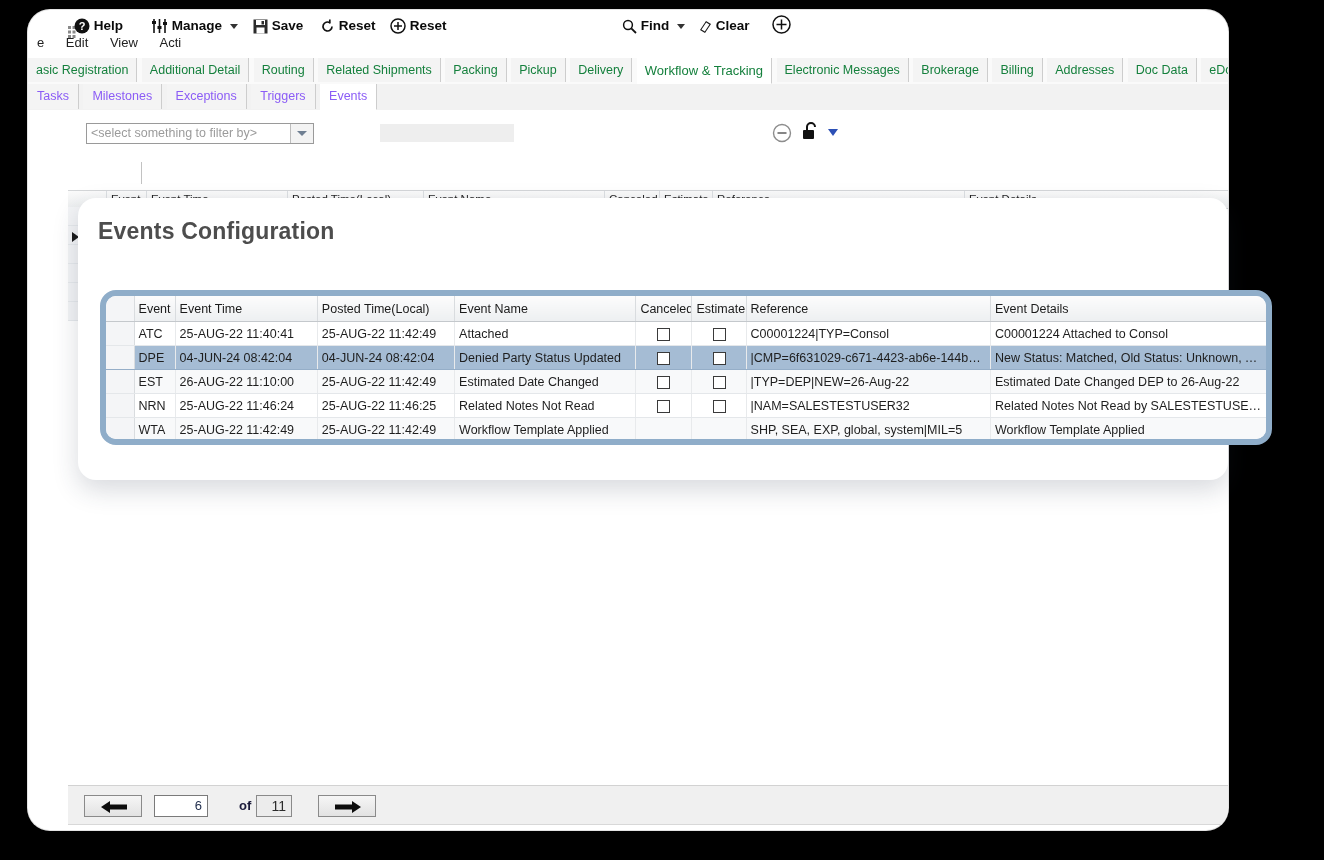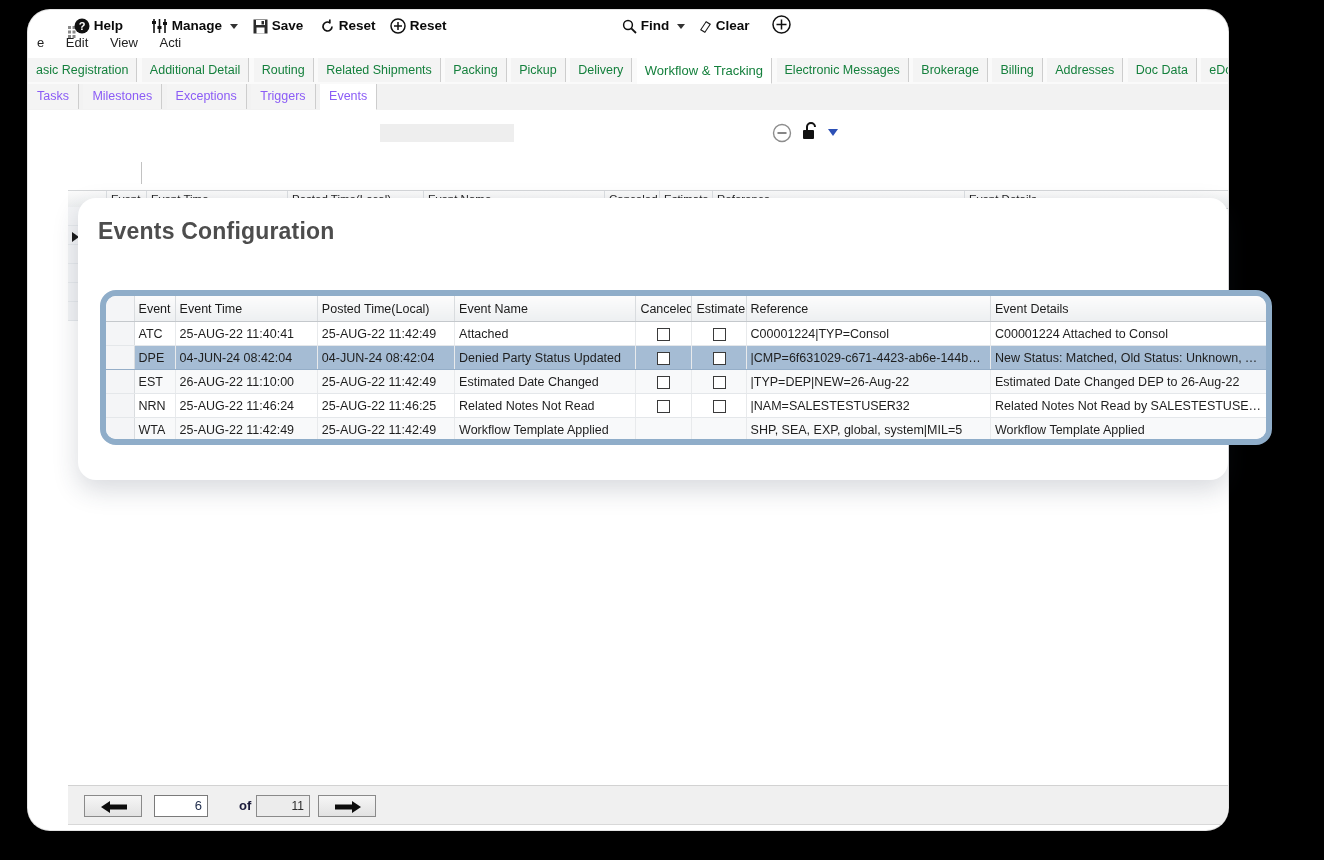--- a/index.html
+++ b/index.html
@@ -337,29 +337,29 @@
     box-sizing: border-box;
     text-align: right;
     padding-right: 5px;
     line-height: 20px;
     font-size: 13px;
     color: #1d2a4a;
   }
   .pg-total {
     position: absolute;
     top: 9px;
-    width: 54px;
+    width: 36px;
     height: 22px;
     background: #ececec;
     border: 1px solid #8a8a8a;
     box-sizing: border-box;
     text-align: right;
     padding-right: 5px;
     line-height: 20px;
-    font-size: 12px;
+    font-size: 14px;
     color: #2b2b2b;
   }
   .pg-of {
     position: absolute;
     top: 9px;
     height: 22px;
     line-height: 22px;
     font-size: 13px;
     color: #1a1a3a;
     font-weight: bold;
@@ -503,20 +503,24 @@
         <g fill="#8a8a8a">
           <rect x="0" y="0" width="3" height="3"></rect>
             <rect x="4.5" y="0" width="3" height="3"></rect>
           <rect x="0" y="4.5" width="3" height="3"></rect>
             <rect x="4.5" y="4.5" width="3" height="3"></rect>
           <rect x="0" y="9" width="3" height="3"></rect>
             <rect x="4.5" y="9" width="3" height="3"></rect>
         </g>
       </svg>
     </span>
+    <div class="filter-select">
+      <span>&lt;select something to filter by&gt;</span>
+      <span class="caret-box"></span>
+    </div>
     <div class="blank-field"></div>
     <span class="minus-ico">
       <svg width="20" height="20" viewBox="0 0 20 20">
           <circle cx="10" cy="10" r="8.5" fill="none" stroke="#8d8d8d" stroke-width="1.4"></circle>
           <line x1="5.5" y1="10" x2="14.5" y2="10" stroke="#5e5e5e" stroke-width="1.6"></line>
         </svg>
     </span>
     <span class="lock-ico">
       <svg width="18" height="20" viewBox="0 0 18 20">
           <path d="M5 8 V5 a4 4 0 0 1 8 0" fill="none" stroke="#111" stroke-width="2"></path>

